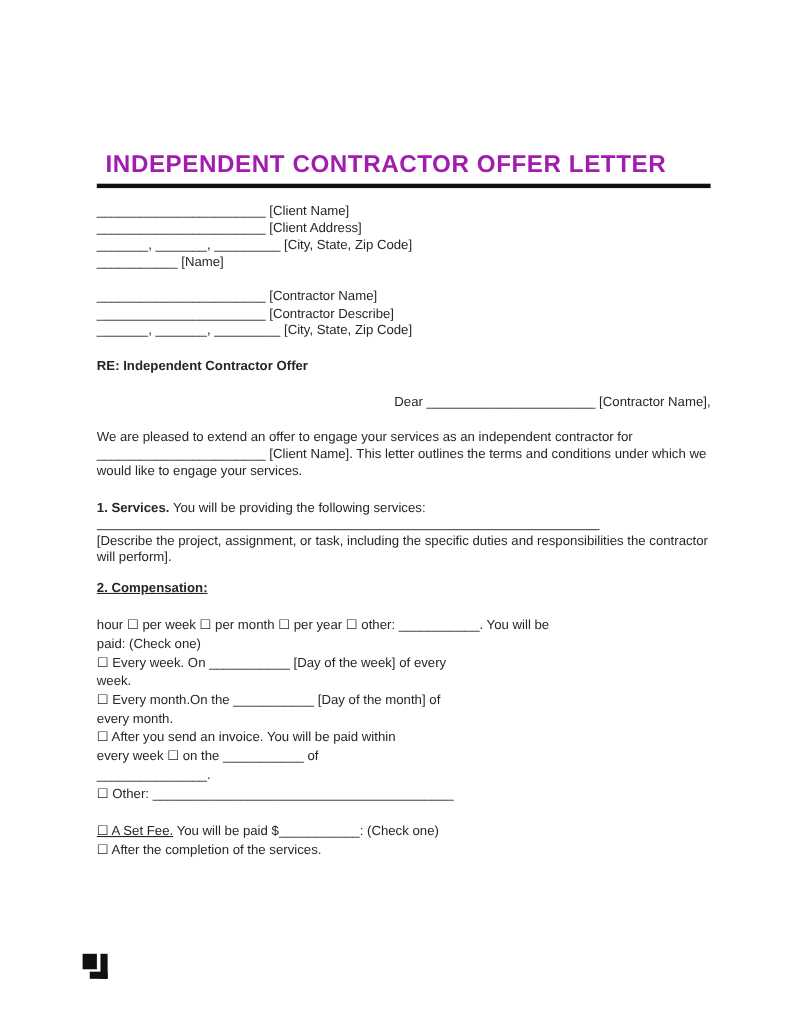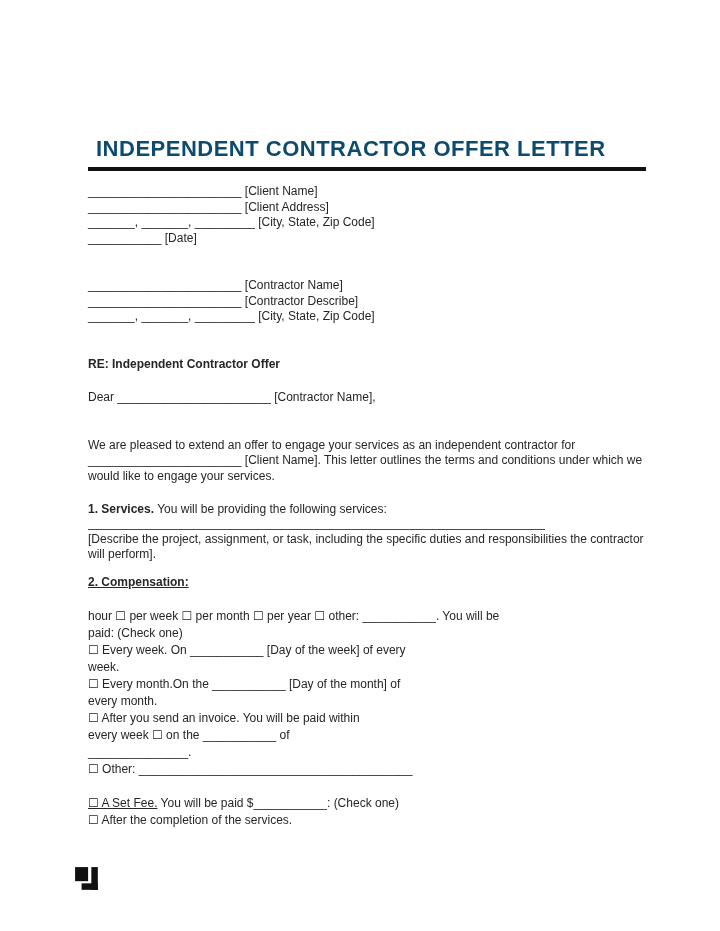--- a/index.html
+++ b/index.html
@@ -16,30 +16,30 @@
     position:absolute;
     left:88px;
     top:136px;
     width:558px;
   }
   .doc-title{
     margin:0 0 0 8px;
     font-size:22px;
     font-weight:bold;
     letter-spacing:0.5px;
-    color:#0c4a6e;
+    color:#a21caf;
     white-space:nowrap;
   }
   .title-rule{
     margin-top:5px;
     border:none;
     border-top:4px solid #101010;
     width:558px;
   }
-  .block{margin-top:32px;}
+  .block{margin-top:16px;}
   .line{
     font-size:12px;
     line-height:15.5px;
     white-space:nowrap;
   }
   .comp .line{line-height:17px;}
   .b{font-weight:bold;}
   .u{text-decoration:underline;}
   .blank-rule{
     width:457px;
@@ -61,34 +61,34 @@
 <div class="page">
   <div class="content">
 
     <h1 class="doc-title">INDEPENDENT CONTRACTOR OFFER LETTER</h1>
     <hr class="title-rule">
 
     <div class="block" style="margin-top:13px;">
       <div class="line">_______________________ [Client Name]</div>
       <div class="line">_______________________ [Client Address]</div>
       <div class="line">_______, _______, _________ [City, State, Zip Code]</div>
-      <div class="line">___________ [Date]</div>
+      <div class="line">___________ [Name]</div>
     </div>
 
     <div class="block">
       <div class="line">_______________________ [Contractor Name]</div>
       <div class="line">_______________________ [Contractor Describe]</div>
       <div class="line">_______, _______, _________ [City, State, Zip Code]</div>
     </div>
 
     <div class="block">
       <div class="line b">RE: Independent Contractor Offer</div>
     </div>
 
-    <div class="block" style="margin-top:18px;">
+    <div class="block" style="margin-top:18px;text-align:right;">
       <div class="line">Dear _______________________ [Contractor Name],</div>
     </div>
 
     <div class="block">
       <div class="line">We are pleased to extend an offer to engage your services as an independent contractor for</div>
       <div class="line">_______________________ [Client Name]. This letter outlines the terms and conditions under which we</div>
       <div class="line">would like to engage your services.</div>
     </div>
 
     <div class="block" style="margin-top:18px;">

